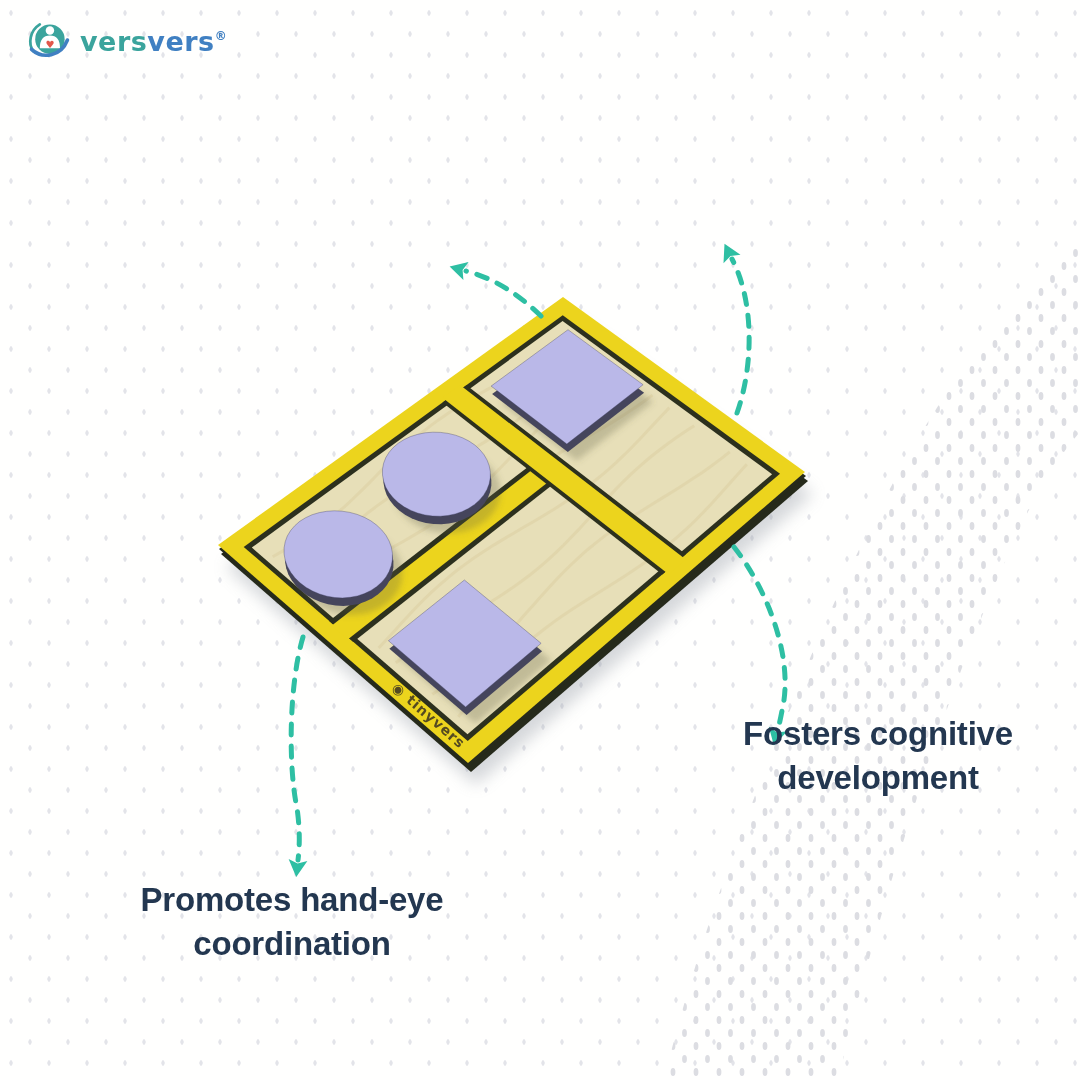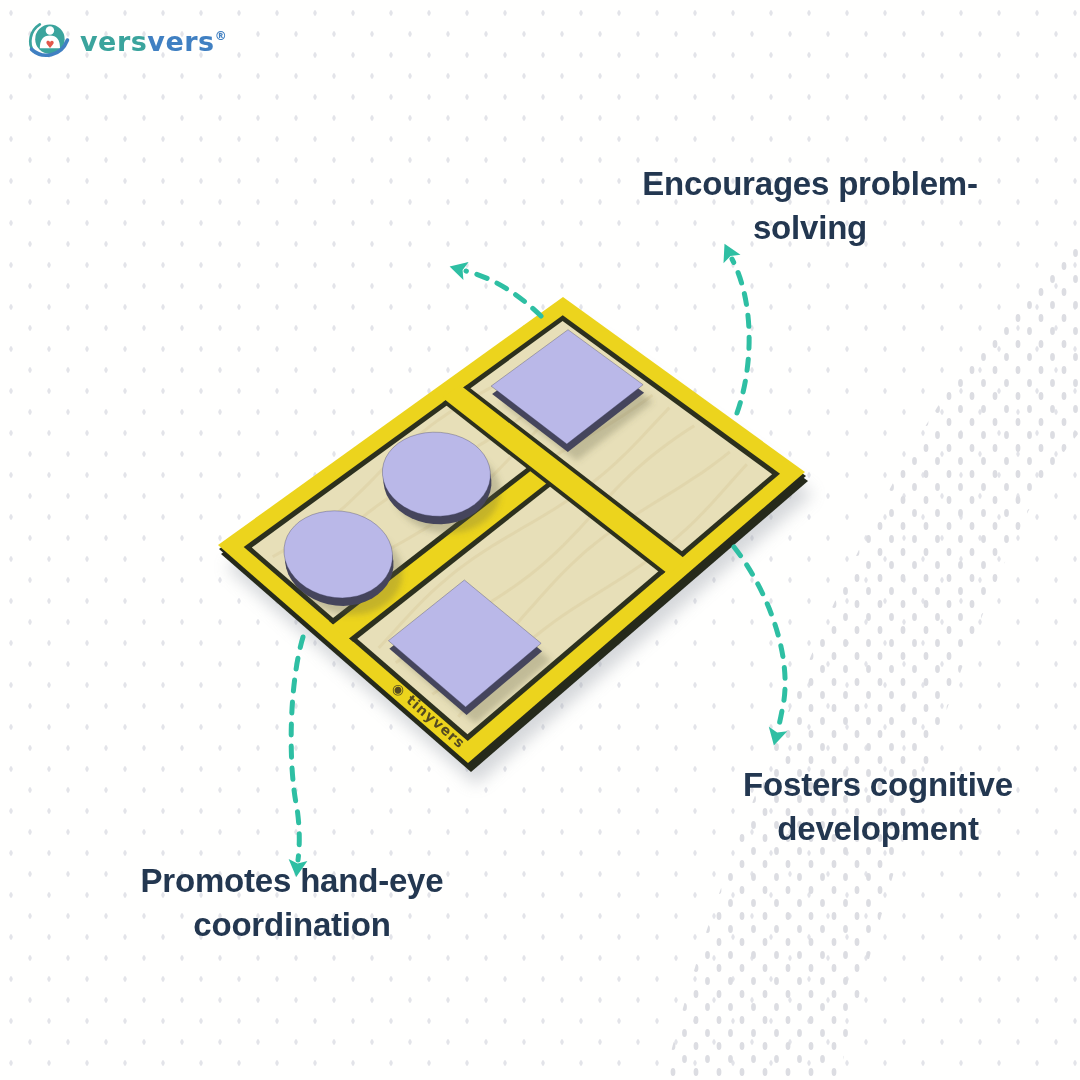--- a/index.html
+++ b/index.html
@@ -15,22 +15,22 @@
   .logo-icon{width:46px;height:46px;}
   .logo-text{font:700 27px "DejaVu Sans",sans-serif;letter-spacing:.5px;}
   .lg-teal{color:var(--logo-teal);}
   .lg-blue{color:var(--logo-blue);}
   .lg-reg{font-size:12px;vertical-align:11px;color:var(--logo-blue);}
   .callout{position:absolute;z-index:3;text-align:center;
            font:700 33px/1.33 "Liberation Sans",sans-serif;
            color:var(--headline);letter-spacing:-.2px;}
   #co-develops{left:113px;top:218px;width:380px;}
   #co-encourages{left:600px;top:162px;width:420px;}
-  #co-fosters{left:688px;top:763px;width:380px;}
-  #co-promotes{left:82px;top:859px;width:420px;}
+  #co-fosters{left:688px;top:712px;width:380px;}
+  #co-promotes{left:82px;top:878px;width:420px;}
 </style>
 </head>
 <body>
 
 <div class="canvas">
 
   <div class="dots"></div>
 
   <svg id="scene" width="1080" height="1080" viewBox="0 0 1080 1080">
     <defs>
@@ -97,17 +97,16 @@
       <path d="M8,36 C2,28 4,14 15,7" stroke="var(--logo-teal)" stroke-width="3" fill="none" stroke-linecap="round"></path>
       <circle cx="26" cy="23" r="16" fill="var(--logo-teal)"></circle>
       <circle cx="26" cy="13.5" r="4.6" fill="#ffffff"></circle>
       <path d="M15,33 Q15,19 26,19 Q37,19 37,33 Z" fill="#ffffff"></path>
       <text x="26" y="33" font-size="11" text-anchor="middle" fill="var(--logo-heart)" font-family="DejaVu Sans, sans-serif">♥</text>
       <path d="M6,34 C18,45 38,42 45,24" stroke="var(--logo-blue)" stroke-width="4" fill="none" stroke-linecap="round"></path>
     </svg>
     <div class="logo-text"><span class="lg-teal">vers</span><span class="lg-blue">vers</span><span class="lg-reg">®</span></div>
   </div>
 
-  <div class="callout" id="co-encourages">Encourages problem-solving</div>
   <div class="callout" id="co-fosters">Fosters cognitive development</div>
   <div class="callout" id="co-promotes">Promotes hand-eye coordination</div>
 
 </div>
 
 </body></html>

